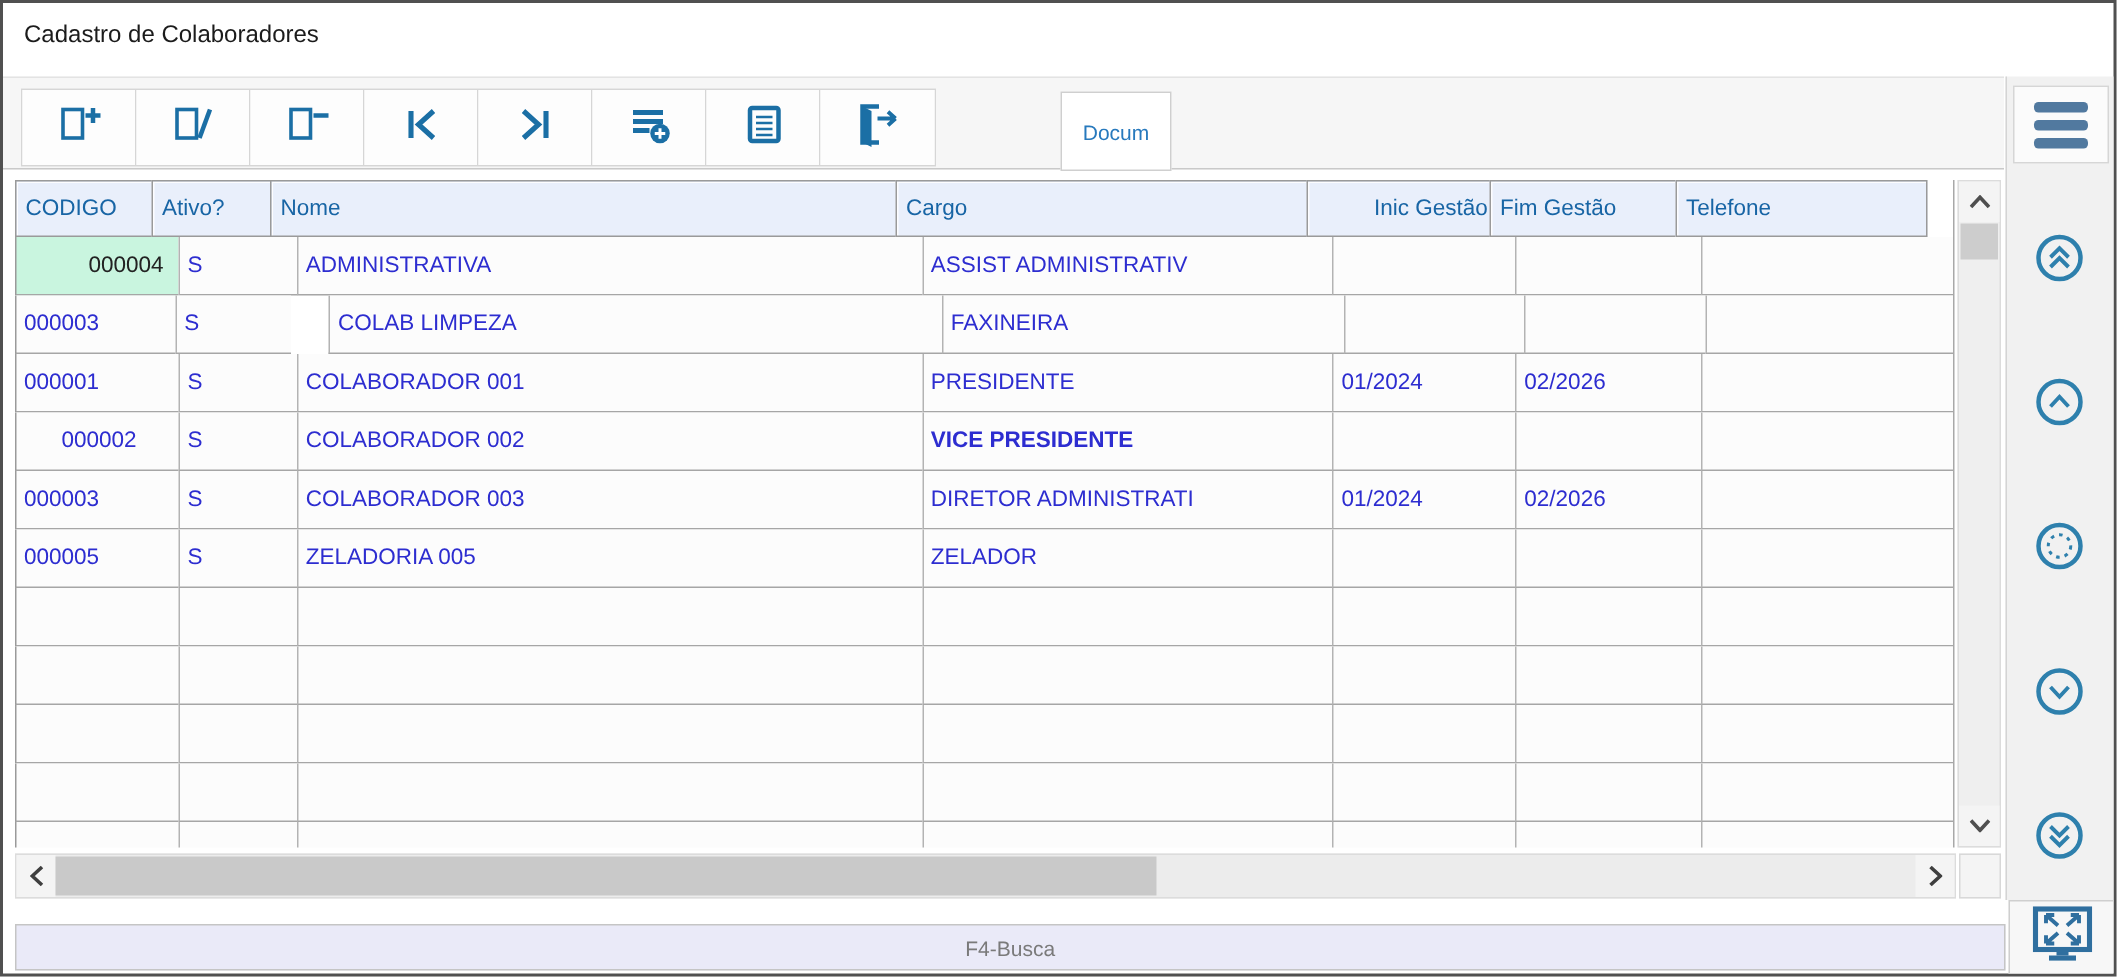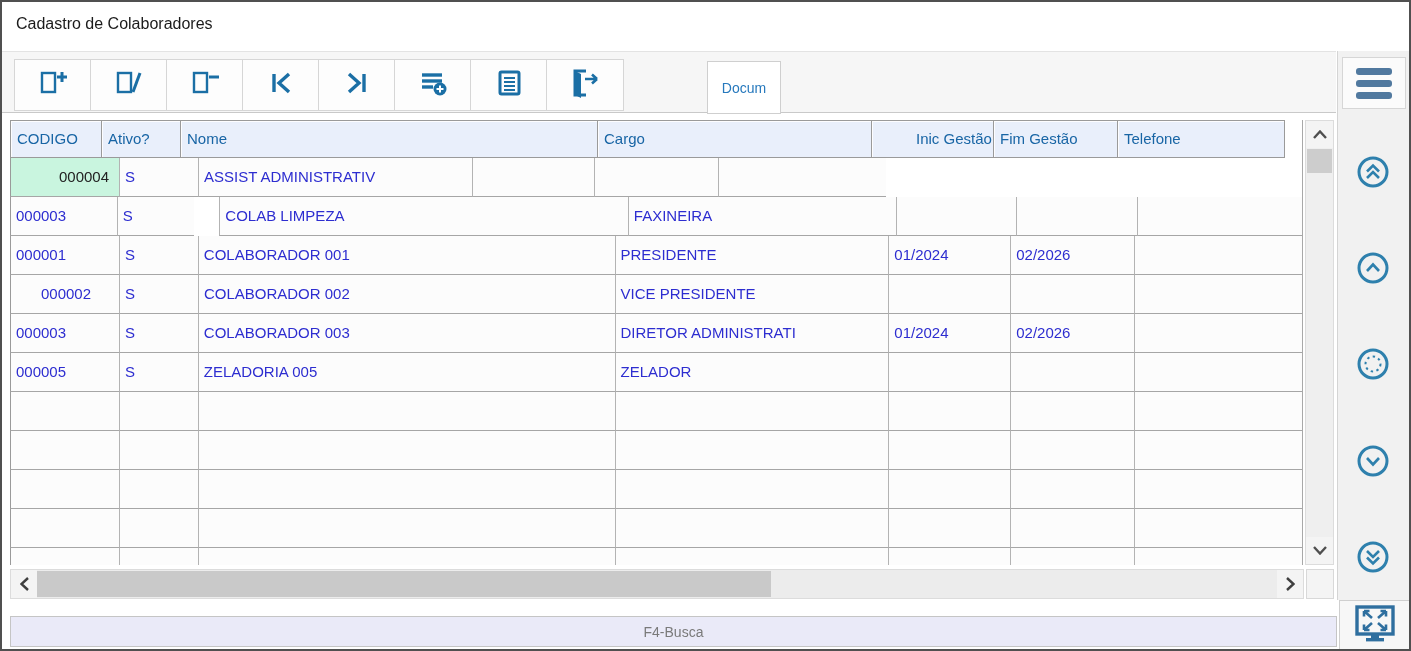--- a/index.html
+++ b/index.html
@@ -141,20 +141,21 @@
         <div class="hcell" style="width: 417px;">Nome</div>
         <div class="hcell" style="width: 274px;">Cargo</div>
         <div class="hcell" style="width: 122px; padding-left: 44px;">Inic Gestão</div>
         <div class="hcell" style="width: 124px;">Fim Gestão</div>
         <div class="hcell" style="width: 168px;">Telefone</div>
       </div>
     <div>
         <div class="grow">
           <div class="gcell sel" style="width: 109px;">000004</div>
           <div class="gcell" style="width: 79px;">S</div>
+          <div class="gcell" style="width: 417px;">ADMINISTRATIVA</div>
           <div class="gcell" style="width: 274px;">ASSIST ADMINISTRATIV</div>
           <div class="gcell" style="width: 122px;"></div>
           <div class="gcell" style="width: 124px;"></div>
           <div class="gcell" style="width: 168px;"></div>
         </div>
         <div class="grow">
           <div class="gcell" style="width: 109px;">000003</div>
           <div class="gcell" style="width: 79px;">S</div>
           <div class="gcell" style="width: 417px; margin-left: 25px;">COLAB LIMPEZA</div>
           <div class="gcell" style="width: 274px;">FAXINEIRA</div>
@@ -168,21 +169,21 @@
           <div class="gcell" style="width: 417px;">COLABORADOR 001</div>
           <div class="gcell" style="width: 274px;">PRESIDENTE</div>
           <div class="gcell" style="width: 122px;">01/2024</div>
           <div class="gcell" style="width: 124px;">02/2026</div>
           <div class="gcell" style="width: 168px;"></div>
         </div>
         <div class="grow">
           <div class="gcell" style="width: 109px; padding-left: 30px;">000002</div>
           <div class="gcell" style="width: 79px;">S</div>
           <div class="gcell" style="width: 417px;">COLABORADOR 002</div>
-          <div class="gcell" style="width: 274px;">VICE PRESIDENTE</div>
+          <div class="gcell" style="width: 274px; font-weight: bold;">VICE PRESIDENTE</div>
           <div class="gcell" style="width: 122px;"></div>
           <div class="gcell" style="width: 124px;"></div>
           <div class="gcell" style="width: 168px;"></div>
         </div>
         <div class="grow">
           <div class="gcell" style="width: 109px;">000003</div>
           <div class="gcell" style="width: 79px;">S</div>
           <div class="gcell" style="width: 417px;">COLABORADOR 003</div>
           <div class="gcell" style="width: 274px;">DIRETOR ADMINISTRATI</div>
           <div class="gcell" style="width: 122px;">01/2024</div>

